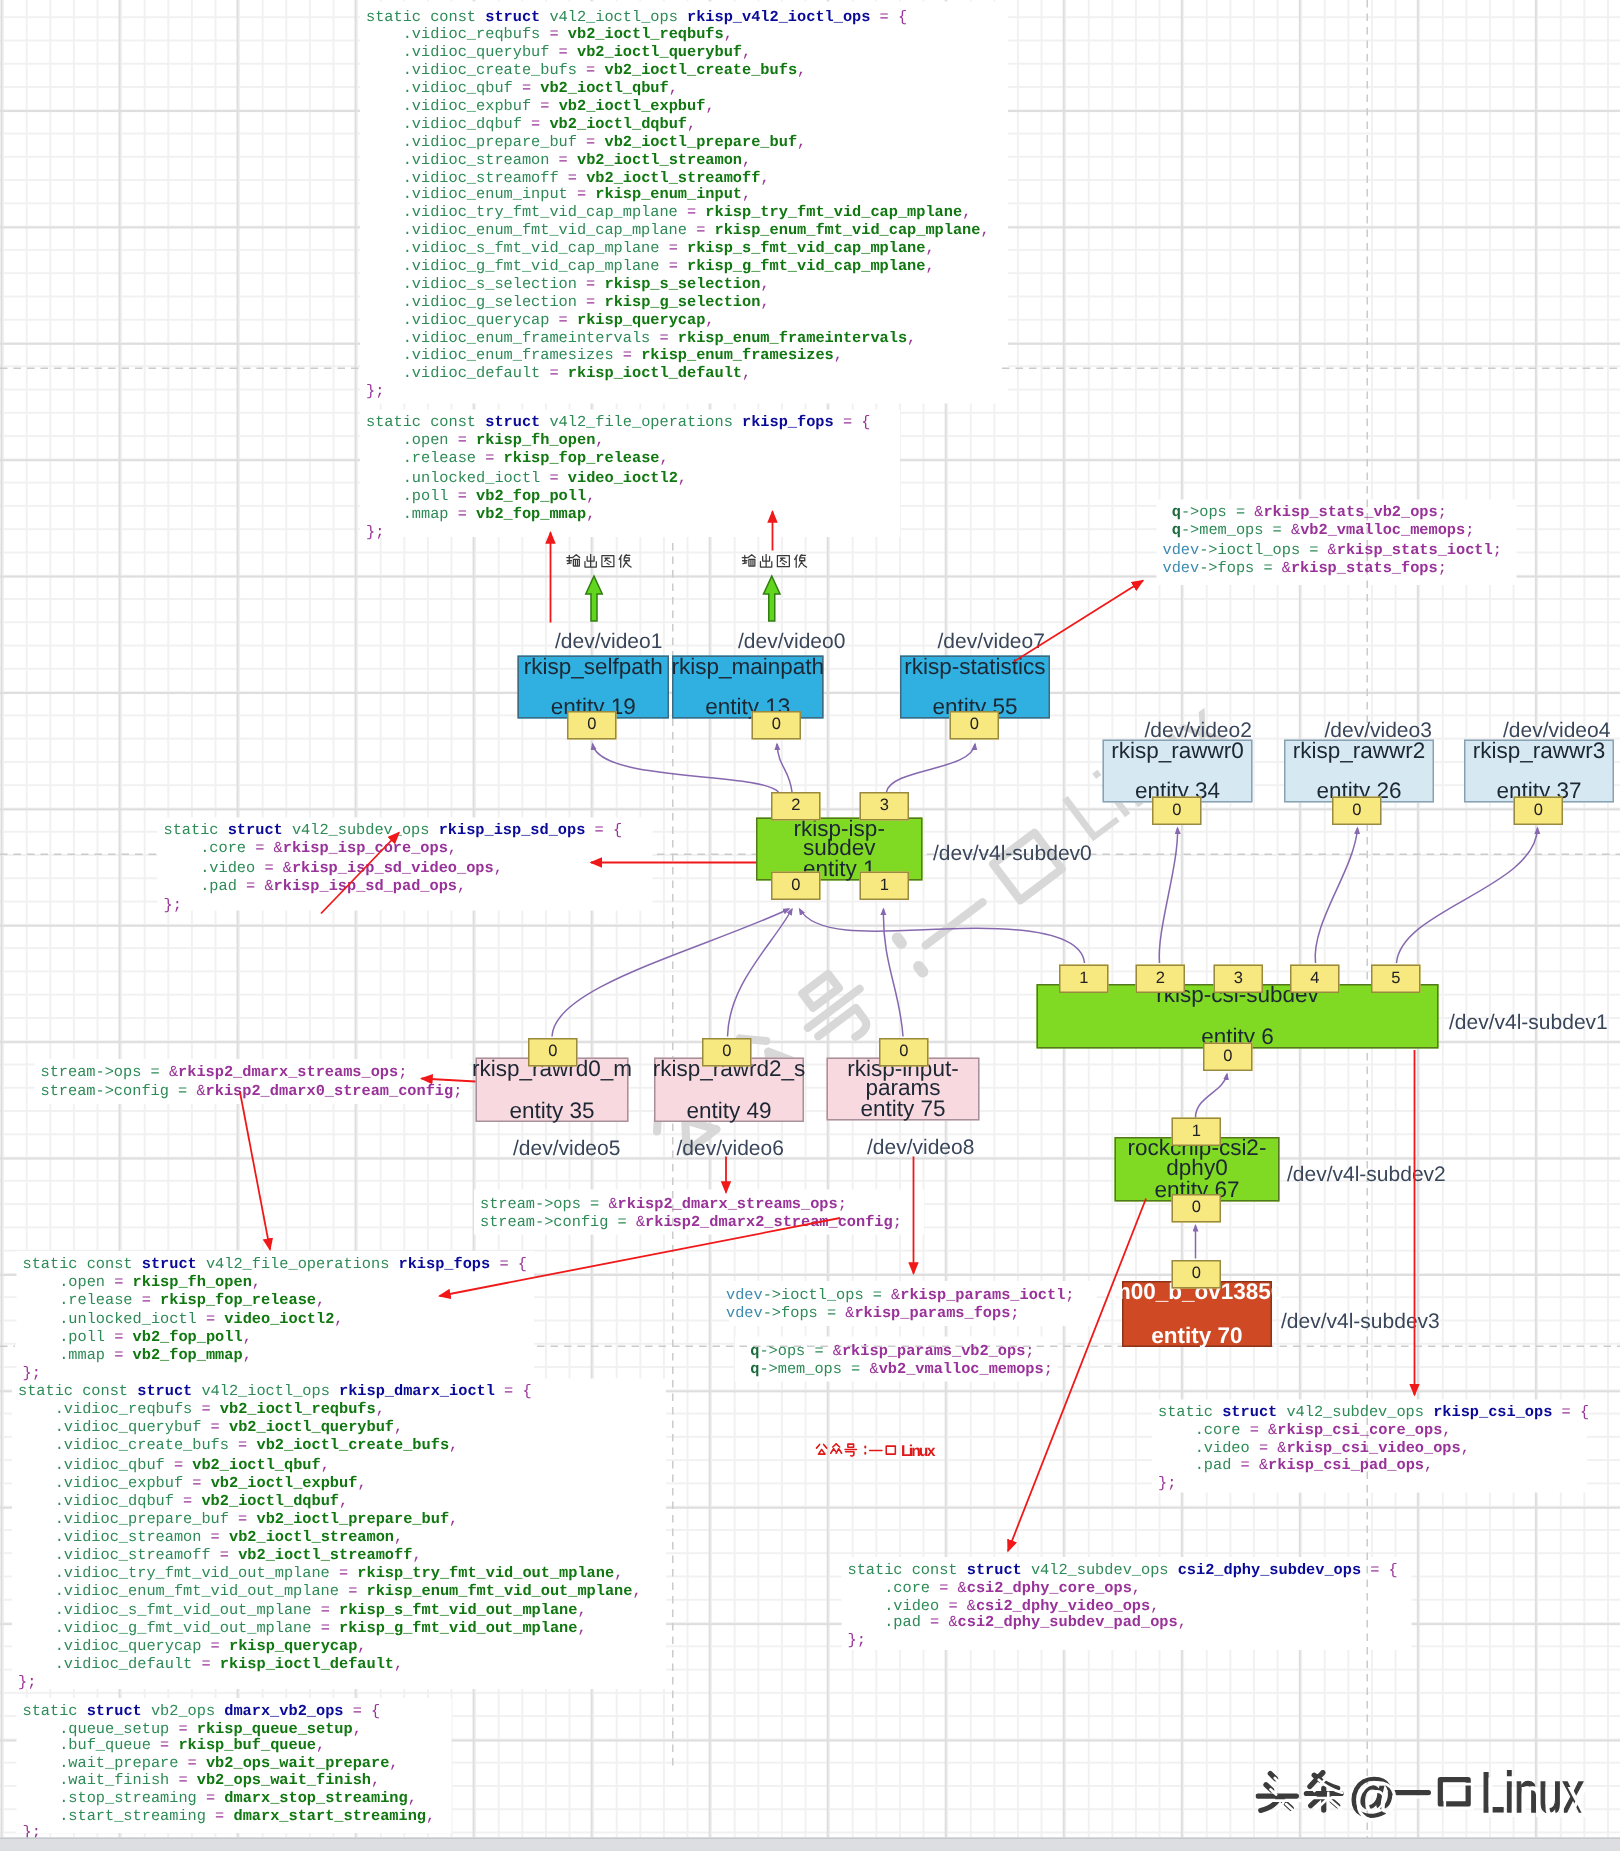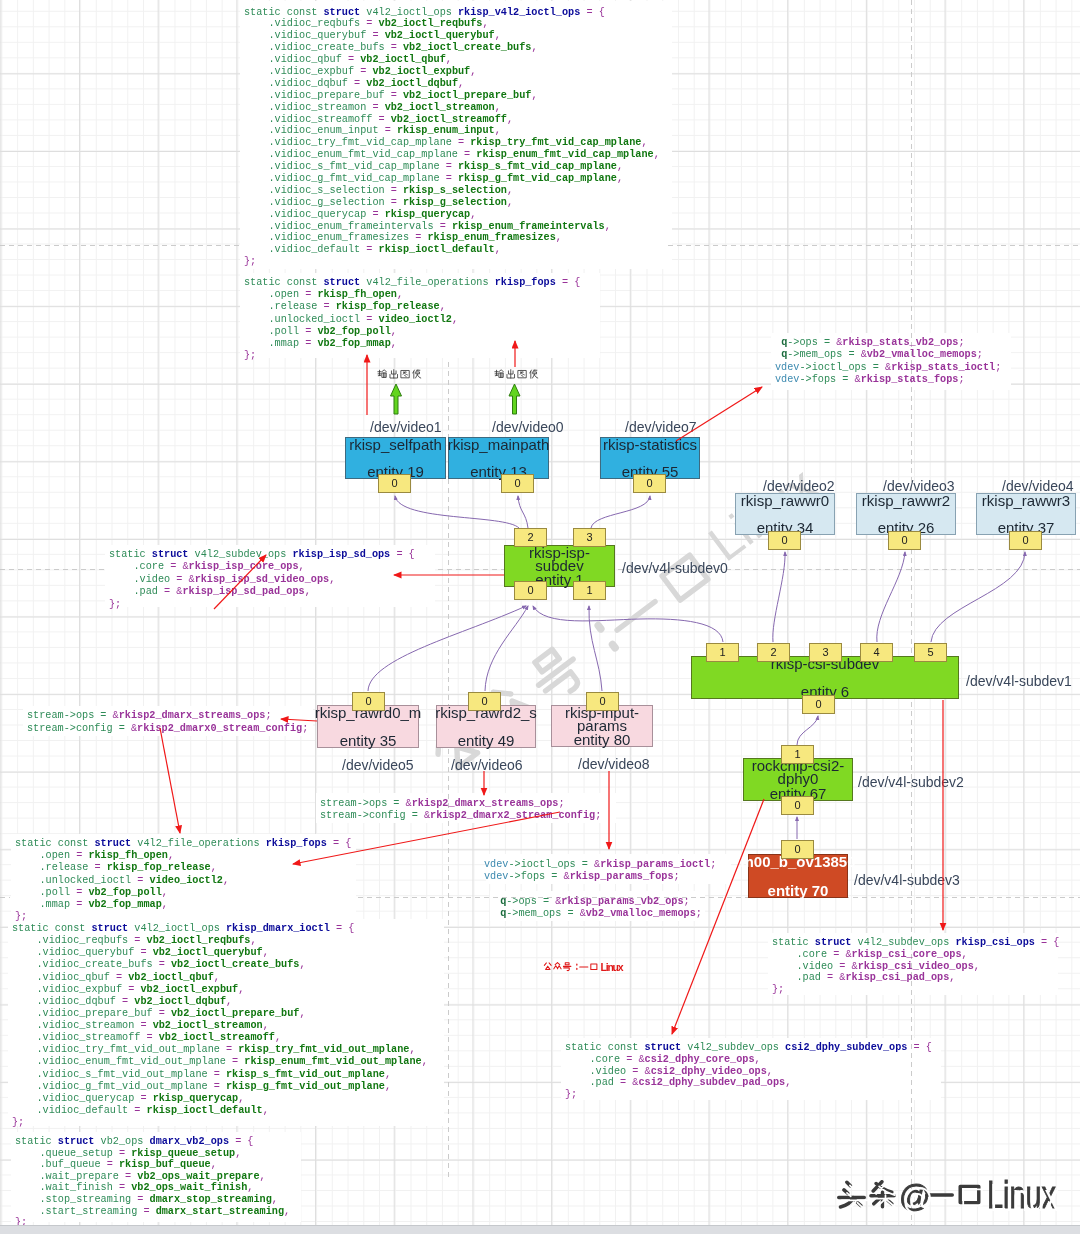--- a/index.html
+++ b/index.html
@@ -117,21 +117,21 @@
 <div class="box pink" style="left:317px;top:705px;width:102px;height:43px">
     <div>rkisp_rawrd0_m</div>
     <div>entity 35</div>
   </div>
 <div class="box pink" style="left:436px;top:705px;width:100px;height:43px">
     <div>rkisp_rawrd2_s</div>
     <div>entity 49</div>
   </div>
 <div class="box pink" style="left:551px;top:705px;width:102px;height:42px">
     <div>rkisp-input-params</div>
-    <div>entity 80</div>
+    <div>entity 75</div>
   </div>
 <div class="box grn" style="left:743px;top:758px;width:110px;height:43px">
     <div>rockchip-csi2-dphy0</div>
     <div>entity 67</div>
   </div>
 <div class="box orange" style="left:748px;top:854px;width:100px;height:44px">
     <div>m00_b_ov13850</div>
     <div>entity 70</div>
   </div>
 <div class="pad" style="left:378px;top:474px">0</div>

